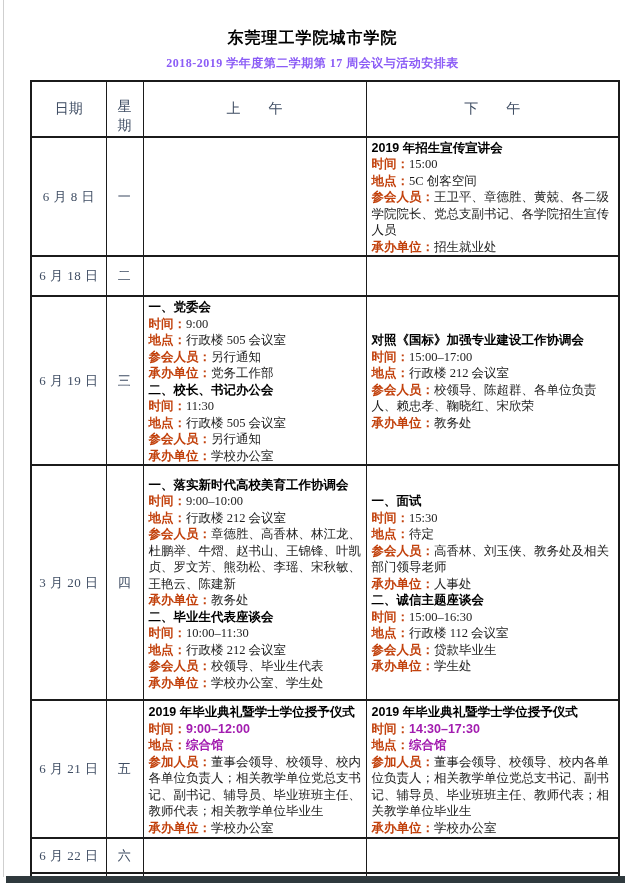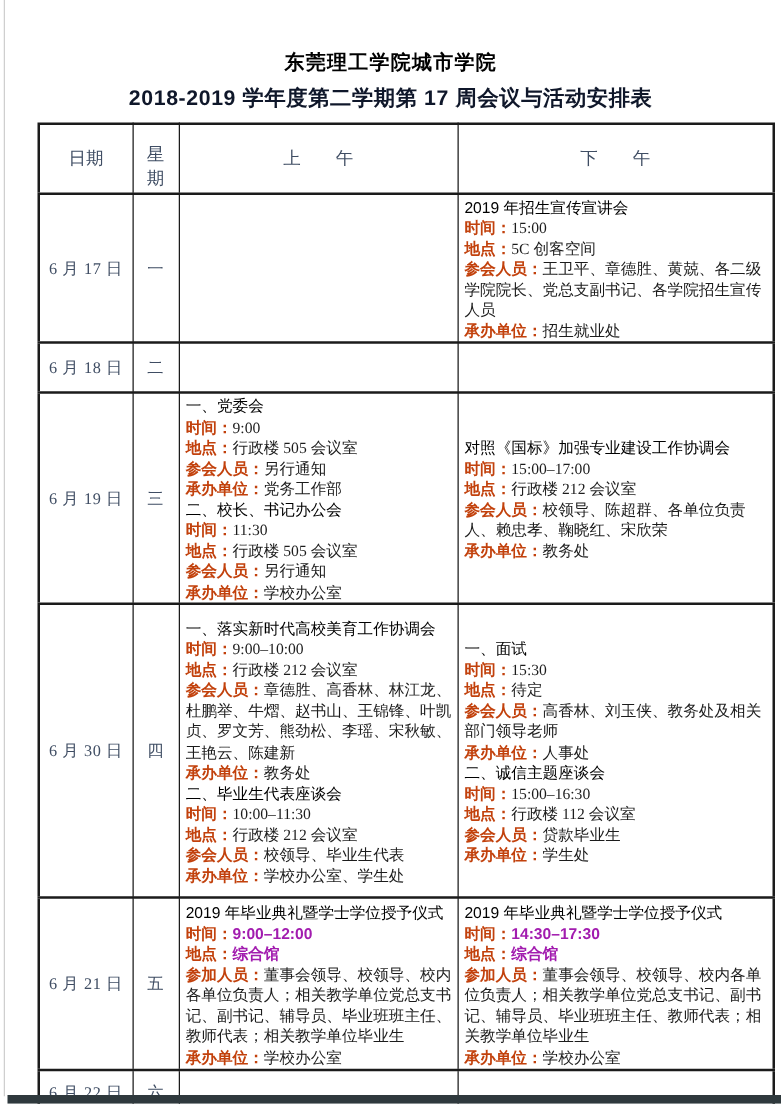--- a/index.html
+++ b/index.html
@@ -12,29 +12,29 @@
     color: var(--body-text, #1f1f1f);
   }
   .page-edge-line {
     position: absolute; left: 3px; top: 0; bottom: 6px;
     width: 1px; background: #cfcfcf;
   }
   .bottom-bar {
     position: absolute; left: 6px; right: 0; bottom: 0;
     height: 7px; background: var(--bottom-bar, #2f393d);
   }
-  .titles { padding-top: 40px; text-align: center; }
+  .titles { padding-top: 28px; text-align: center; }
   .title1 {
     font-family: "Liberation Sans", sans-serif;
     font-size: 16px; font-weight: bold; color: #000;
     letter-spacing: 1px;
   }
   .title2 {
-    font-family: Liberation Sans, sans-serif;
-    font-size: 17px; font-weight: bold; color: #0f172a;
+    font-family: Liberation Serif, serif;
+    font-size: 12px; font-weight: bold; color: #8b5cf6;
     margin-top: 6px; letter-spacing: 0.5px;
   }
   table.schedule {
     margin: 8px 0 0 30px;
     width: 588px;
     border-collapse: collapse;
     table-layout: fixed;
     border: 2px solid var(--border, #1b1b1b);
   }
   table.schedule td, table.schedule th {
@@ -56,21 +56,21 @@
   }
   td.content-cell {
     vertical-align: top;
     padding: 2px 4px 0 5px;
     font-size: 12.5px;
     line-height: 16.5px;
     color: #1c1c1c;
   }
   .event-title {
     font-family: "Liberation Sans", sans-serif;
-    font-weight: normal; color: #000;
+    font-weight: bold; color: #000;
   }
   .line-label {
     font-family: "Liberation Sans", sans-serif;
     font-weight: bold; color: #c2410c;
   }
   .line-value { color: #1c1c1c; }
   .line-value.bold {
     font-family: Liberation Sans, sans-serif;
     font-weight: bold; color: #a21caf;
   }
@@ -95,21 +95,21 @@
   <thead>
     <tr style="height:44px">
       <th class="h-cell">日期</th>
       <th class="h-cell"><span class="wd-wrap">星期</span></th>
       <th class="h-cell">上　　午</th>
       <th class="h-cell">下　　午</th>
     </tr>
   </thead>
   <tbody>
       <tr style="height: 115px;">
-        <td class="date-cell">6 月 17 日</td>
+        <td class="date-cell">6 月 8 日</td>
         <td class="weekday-cell">一</td>
         <td class="content-cell"></td>
         <td class="content-cell">
           <div class="event-title">2019 年招生宣传宣讲会</div>
           <div><span class="line-label">时间：</span><span class="line-value">15:00</span></div>
           <div><span class="line-label">地点：</span><span class="line-value">5C 创客空间</span></div>
           <div><span class="line-label">参会人员：</span><span class="line-value">王卫平、章德胜、黄兢、各二级学院院长、党总支副书记、各学院招生宣传人员</span></div>
           <div><span class="line-label">承办单位：</span><span class="line-value">招生就业处</span></div>
         </td>
       </tr>
@@ -136,21 +136,21 @@
         </td>
         <td class="content-cell">
           <div class="event-title">对照《国标》加强专业建设工作协调会</div>
           <div><span class="line-label">时间：</span><span class="line-value">15:00–17:00</span></div>
           <div><span class="line-label">地点：</span><span class="line-value">行政楼 212 会议室</span></div>
           <div><span class="line-label">参会人员：</span><span class="line-value">校领导、陈超群、各单位负责人、赖忠孝、鞠晓红、宋欣荣</span></div>
           <div><span class="line-label">承办单位：</span><span class="line-value">教务处</span></div>
         </td>
       </tr>
       <tr style="height: 235px;">
-        <td class="date-cell">6 月 30 日</td>
+        <td class="date-cell">3 月 20 日</td>
         <td class="weekday-cell">四</td>
         <td class="content-cell">
           <div class="event-title">一、落实新时代高校美育工作协调会</div>
           <div><span class="line-label">时间：</span><span class="line-value">9:00–10:00</span></div>
           <div><span class="line-label">地点：</span><span class="line-value">行政楼 212 会议室</span></div>
           <div><span class="line-label">参会人员：</span><span class="line-value">章德胜、高香林、林江龙、杜鹏举、牛熠、赵书山、王锦锋、叶凯贞、罗文芳、熊劲松、李瑶、宋秋敏、王艳云、陈建新</span></div>
           <div><span class="line-label">承办单位：</span><span class="line-value">教务处</span></div>
           <div class="event-title">二、毕业生代表座谈会</div>
           <div><span class="line-label">时间：</span><span class="line-value">10:00–11:30</span></div>
           <div><span class="line-label">地点：</span><span class="line-value">行政楼 212 会议室</span></div>

